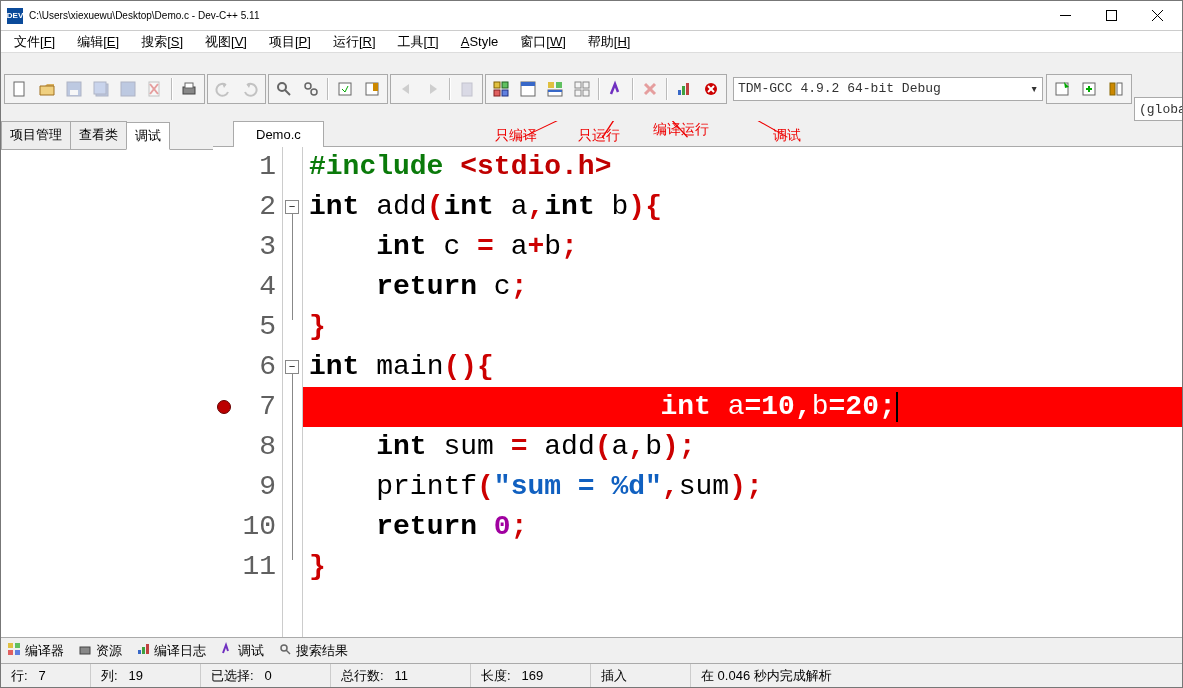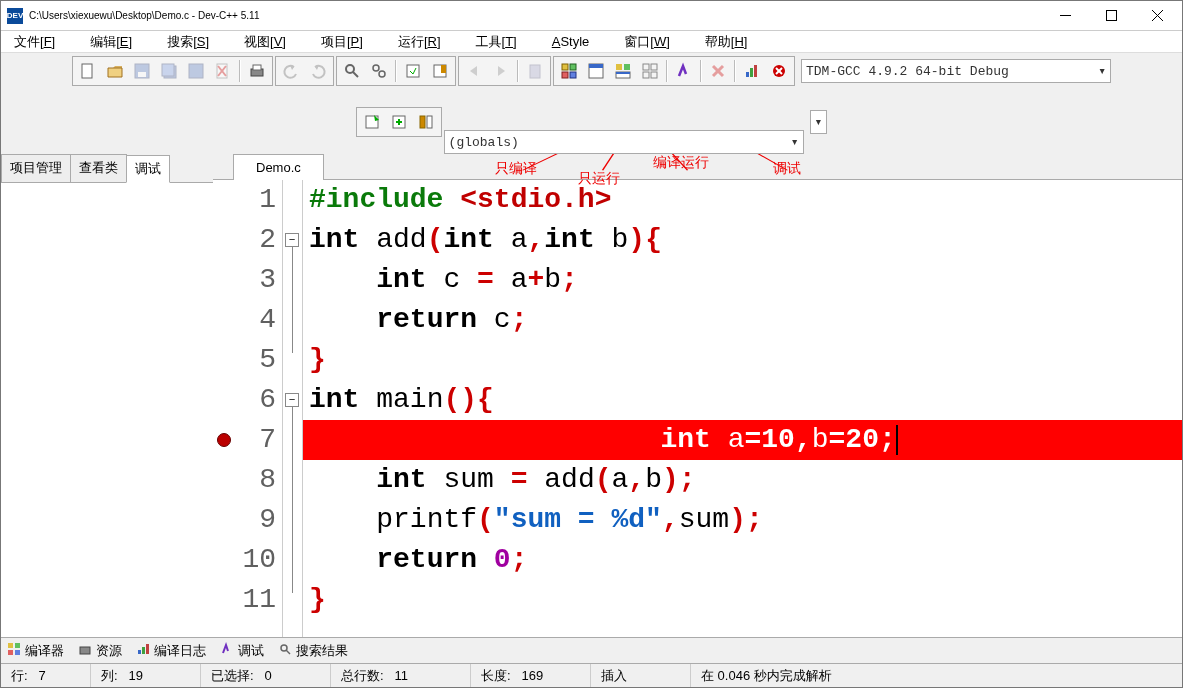--- a/index.html
+++ b/index.html
@@ -5,25 +5,25 @@
   * { box-sizing: border-box; margin: 0; padding: 0; }
   body { font-family: "Segoe UI", "Microsoft YaHei", sans-serif; font-size: 12px; background: #f0f0f0; width: 1183px; height: 688px; overflow: hidden; display: flex; flex-direction: column; border: 1px solid #777; }
   
   .titlebar { height: 30px; background: #fff; display: flex; align-items: center; padding: 0 2px 0 6px; border-bottom: 1px solid #ccc; }
   .titlebar .appicon { width: 16px; height: 16px; background: #0a4a9a; display: inline-flex; align-items: center; justify-content: center; color:#fff; font-size:8px; font-weight:bold; }
   .titlebar .title { margin-left: 6px; font-size: 10px; }
   .titlebar .spacer { flex: 1; }
   .winbtn { width: 46px; height: 30px; display: flex; align-items: center; justify-content: center; }
   .winbtn svg { width:11px; height:11px; }
   
-  .menubar { height: 22px; background: #fff; display: flex; align-items: center; padding: 0 4px; gap: 17px; border-bottom:1px solid #ddd;}
+  .menubar { height: 22px; background: #fff; display: flex; align-items: center; padding: 0 4px; gap: 4px; border-bottom:1px solid #ddd;}
   .menubar .menuitem { padding: 2px 9px; font-size:13px; }
   .menubar .menuitem u{text-decoration:underline;}
   
-  .toolbars { background:#f0f0f0; padding:3px 3px 0 3px; display:flex; flex-direction:column; gap:3px;align-items:center;}
+  .toolbars { background:#f0f0f0; padding:3px 3px 0 3px; display:flex; gap:3px;}
   .toolbar-row { display:flex; align-items:center; gap:2px;}
   .toolgroup { border:1px solid #aaa; background:#f4f4f4; display:flex; align-items:center; padding:1px 2px; gap:1px;}
   .tb { width:26px; height:26px; display:flex; align-items:center; justify-content:center; }
   .tb.disabled { opacity:0.35;}
   .sep{width:2px;height:22px;border-left:1px solid #bbb;border-right:1px solid #fff;margin:0 2px;}
   .combo { border:1px solid #aaa; background:#fff; height:24px; display:flex; align-items:center; padding:0 4px; font-family:"Courier New",monospace; font-size:13px; color:#333;}
   .combo .arrow{margin-left:auto;}
   
   .row2 .combo.globals{width:360px;margin-top:41px;}
   .row2 .combo.wide{flex:1; margin-left:4px;}
@@ -328,21 +328,21 @@
             <marker id="ah" markerWidth="8" markerHeight="8" refX="6" refY="3" orient="auto">
               <path d="M0 0L6 3L0 6z" fill="#e00"></path>
             </marker>
           </defs>
         <line x1="310" y1="26" x2="383" y2="-30" stroke="#e00" stroke-width="1.5" marker-end="url(#ah)"></line>
         <line x1="390" y1="26" x2="413" y2="-30" stroke="#e00" stroke-width="1.5" marker-end="url(#ah)"></line>
         <line x1="475" y1="26" x2="443" y2="-30" stroke="#e00" stroke-width="1.5" marker-end="url(#ah)"></line>
         <line x1="575" y1="26" x2="513" y2="-30" stroke="#e00" stroke-width="1.5" marker-end="url(#ah)"></line>
       </svg>
       <div class="ann-label" style="left:282px; top:6px;">只编译</div>
-      <div class="ann-label" style="left:365px; top:16px;text-align:center;">只运行</div>
+      <div class="ann-label" style="left:365px; top:6px;text-align:center;">只运行</div>
       <div class="ann-label" style="left:440px; top:0;">编译运行</div>
       <div class="ann-label" style="left:560px; top:6px;">调试</div>
     </div>
     <div class="editor" id="editor">
       <div class="gutter" id="gutter" style="position:relative;">
           <div class="ln">1</div>
           <div class="ln">2</div>
           <div class="ln">3</div>
           <div class="ln">4</div>
           <div class="ln">5</div>

